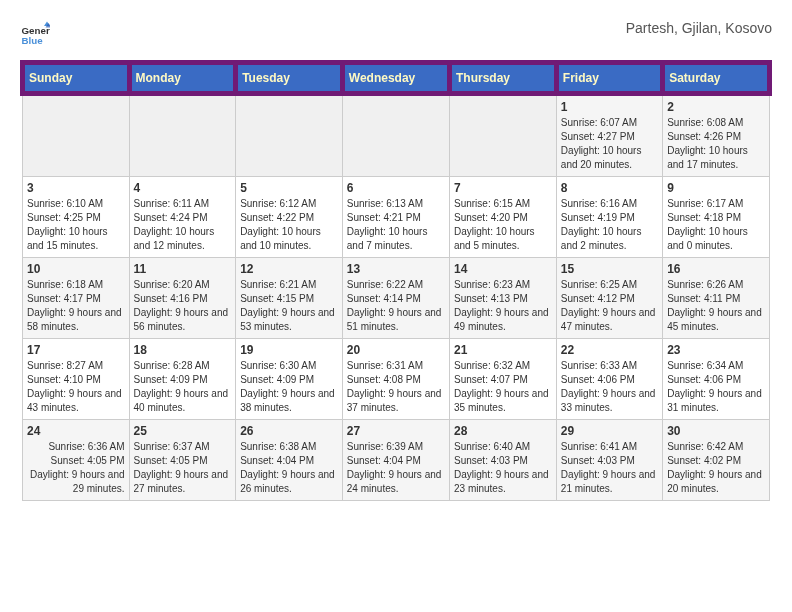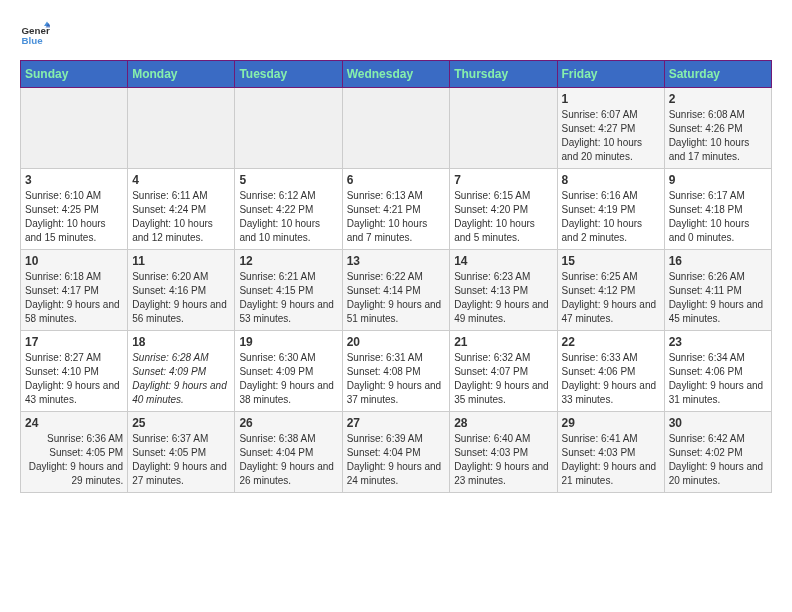--- a/index.html
+++ b/index.html
@@ -37,26 +37,26 @@
       font-size: 14px;
       color: #555;
     }
     table {
       width: 100%;
       border-collapse: collapse;
       font-size: 11px;
     }
     thead tr th {
       background-color: #3a6bc4;
-      color: #86efac;
+      color: #fef9c3;
       padding: 6px 4px;
       text-align: left;
       font-size: 12px;
       font-weight: bold;
-      border: 1px solid #701a75;
+      border: 5px solid #701a75;
     }
     tbody tr td {
       border: 1px solid #ccc;
       vertical-align: top;
       padding: 4px;
       width: 108px;
       min-height: 80px;
       height: 80px;
       background: #fff;
     }
@@ -88,20 +88,21 @@
 <div class="header">
   <div class="logo">
     <svg class="logo-icon" viewBox="0 0 40 40">
       <text x="2" y="18" font-size="13" font-weight="bold" fill="#333">General</text>
       <text x="2" y="32" font-size="13" font-weight="bold" fill="#4a90d9">Blue</text>
       <polygon points="32,8 40,8 36,2" fill="#4a90d9"></polygon>
       <polygon points="34,10 42,10 38,4" fill="#2a5ab4" opacity="0.7"></polygon>
     </svg>
   </div>
   <div class="title-block">
+    <div class="subtitle">Partesh, Gjilan, Kosovo</div>
   </div>
 </div>
 
 <table>
   <thead>
     <tr>
     <th>Sunday</th>
         <th>Monday</th>
         <th>Tuesday</th>
         <th>Wednesday</th>
@@ -220,21 +221,21 @@
       </tr>
       <tr>
         <td>
           <span class="day-num">17</span>
           <div class="day-info" style="white-space: pre-line;">Sunrise: 8:27 AM
 Sunset: 4:10 PM
 Daylight: 9 hours and 43 minutes.</div>
         </td>
         <td>
           <span class="day-num">18</span>
-          <div class="day-info" style="white-space: pre-line; font-style: italic;">Sunrise: 6:28 AM
+          <div class="day-info" style="white-space: pre-line;">Sunrise: 6:28 AM
 Sunset: 4:09 PM
 Daylight: 9 hours and 40 minutes.</div>
         </td>
         <td>
           <span class="day-num">19</span>
           <div class="day-info" style="white-space: pre-line;">Sunrise: 6:30 AM
 Sunset: 4:09 PM
 Daylight: 9 hours and 38 minutes.</div>
         </td>
         <td>

